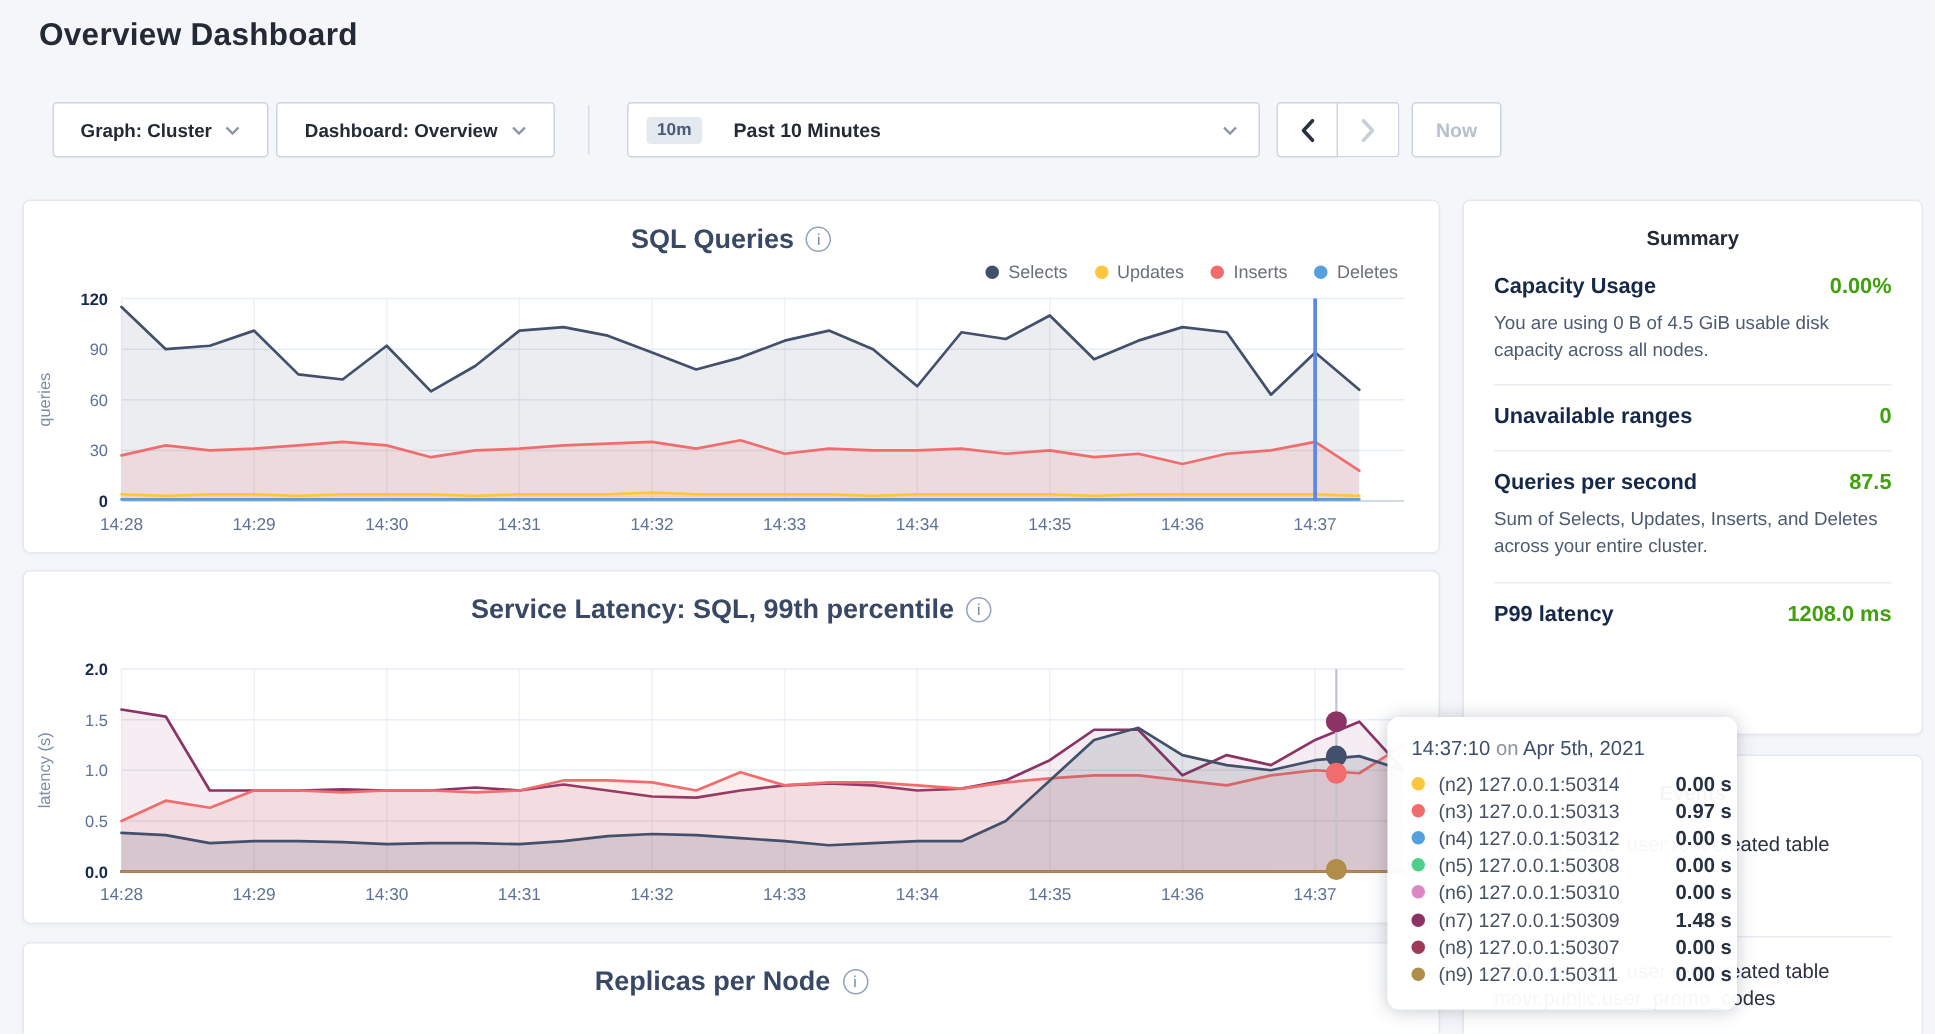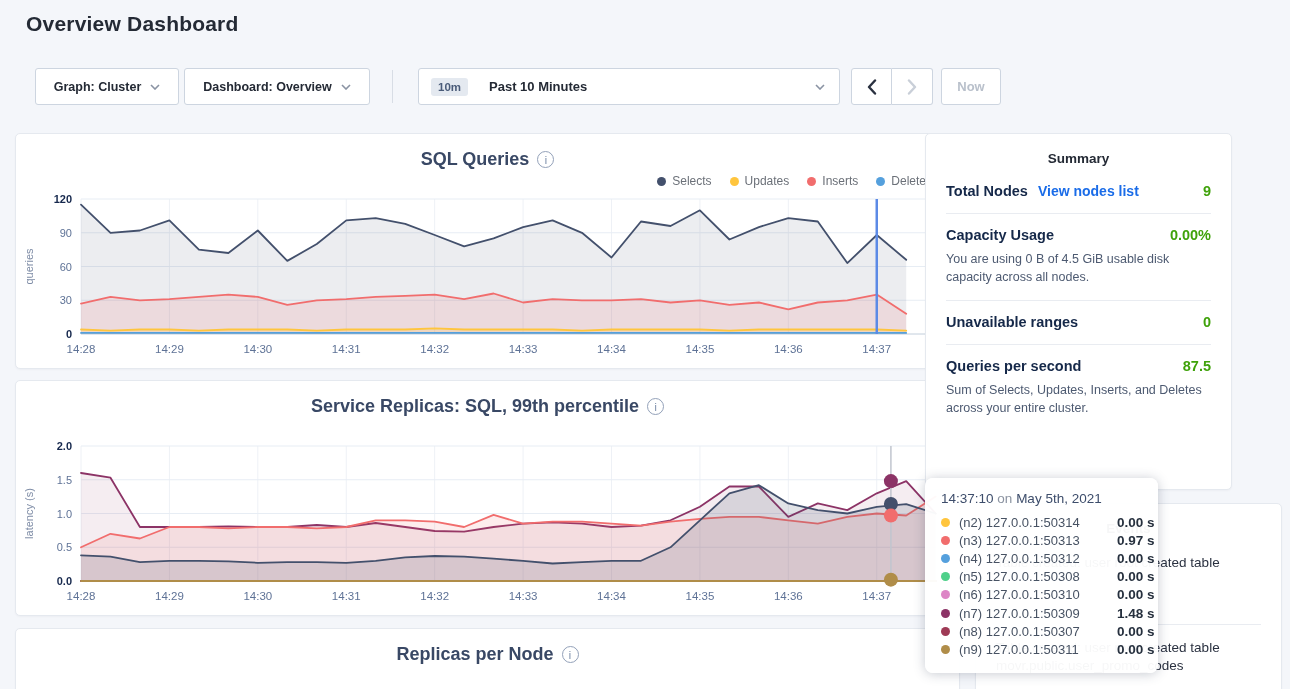--- a/index.html
+++ b/index.html
@@ -51,21 +51,21 @@
     width:17px; height:17px; border:1px solid #93a1b9; border-radius:50%;
     display:flex; align-items:center; justify-content:center; font-size:10.5px;
     color:#7487a5; font-style:normal; cursor:pointer; flex:none;
   }
   .legend { position:absolute; right:27px; top:40px; display:flex; gap:18px; }
   .legend-item { display:flex; align-items:center; gap:6px; cursor:pointer; }
   .legend-dot { width:9px; height:9px; border-radius:50%; }
   .legend-label { font-size:12px; color:#6b7078; }
   .chart-svg { position:absolute; left:0; top:57px; }
   
-  .card.summary { left:925px; top:133px; width:307px; height:357px; }
+  .card.summary { left:975px; top:133px; width:307px; height:357px; }
   .panel-title { text-align:center; font-size:13.5px; font-weight:700; color:#242a35; padding-top:17px; }
   .summary-rows { padding:4px 20px 0 20px; }
   .sum-row { padding:13px 0 14px 0; }
   .sum-row + .sum-row { border-top:1px solid #e9ecf1; }
   .sum-line { display:flex; align-items:baseline; }
   .sum-label { font-size:14.5px; font-weight:700; color:#152849; }
   .sum-link { font-size:14px; font-weight:700; color:#1a6ce8; margin-left:10px; text-decoration:none; cursor:pointer; }
   .sum-value { margin-left:auto; font-size:14.5px; font-weight:700; color:#3fa20a; }
   .sum-desc { margin:7px 0 0 0; font-size:12.5px; line-height:1.45; color:#4d5a71; }
   
@@ -188,21 +188,21 @@
       <path d="M65.0,138.5L94.5,139.6L123.9,138.5L153.4,138.5L182.9,139.6L212.4,138.5L241.8,138.5L271.3,138.5L300.8,139.6L330.3,138.5L359.7,138.5L389.2,138.5L418.7,137.4L448.1,138.5L477.6,138.5L507.1,138.5L536.6,138.5L566.0,139.6L595.5,138.5L625.0,138.5L654.5,138.5L683.9,138.5L713.4,139.6L742.9,138.5L772.3,138.5L801.8,138.5L831.3,138.5L860.8,138.5L890.2,139.6L890.2,143L65.0,143Z" fill="rgba(255,197,61,0.18)" stroke="none"></path>
       <polyline points="65.0,138.5 94.5,139.6 123.9,138.5 153.4,138.5 182.9,139.6 212.4,138.5 241.8,138.5 271.3,138.5 300.8,139.6 330.3,138.5 359.7,138.5 389.2,138.5 418.7,137.4 448.1,138.5 477.6,138.5 507.1,138.5 536.6,138.5 566.0,139.6 595.5,138.5 625.0,138.5 654.5,138.5 683.9,138.5 713.4,139.6 742.9,138.5 772.3,138.5 801.8,138.5 831.3,138.5 860.8,138.5 890.2,139.6" fill="none" stroke="#ffc53d" stroke-width="1.8" stroke-linejoin="round" stroke-linecap="round"></polyline>
       <path d="M65.0,141.9L94.5,141.9L123.9,141.9L153.4,141.9L182.9,141.9L212.4,141.9L241.8,141.9L271.3,141.9L300.8,141.9L330.3,141.9L359.7,141.9L389.2,141.9L418.7,141.9L448.1,141.9L477.6,141.9L507.1,141.9L536.6,141.9L566.0,141.9L595.5,141.9L625.0,141.9L654.5,141.9L683.9,141.9L713.4,141.9L742.9,141.9L772.3,141.9L801.8,141.9L831.3,141.9L860.8,141.9L890.2,141.9L890.2,143L65.0,143Z" fill="rgba(85,160,221,0.10)" stroke="none"></path>
       <polyline points="65.0,141.9 94.5,141.9 123.9,141.9 153.4,141.9 182.9,141.9 212.4,141.9 241.8,141.9 271.3,141.9 300.8,141.9 330.3,141.9 359.7,141.9 389.2,141.9 418.7,141.9 448.1,141.9 477.6,141.9 507.1,141.9 536.6,141.9 566.0,141.9 595.5,141.9 625.0,141.9 654.5,141.9 683.9,141.9 713.4,141.9 742.9,141.9 772.3,141.9 801.8,141.9 831.3,141.9 860.8,141.9 890.2,141.9" fill="none" stroke="#55a0dd" stroke-width="1.8" stroke-linejoin="round" stroke-linecap="round"></polyline>
       <line x1="860.760082730093" y1="8" x2="860.760082730093" y2="143" stroke="#5c8ae6" stroke-width="2.5"></line>
     </svg>
 </div>
 
 <div class="card chart2">
   <div class="chart-head">
-    <h2>Service Replicas: SQL, 99th percentile</h2>
+    <h2>Service Latency: SQL, 99th percentile</h2>
     <span class="info-icon">i</span>
   </div>
   <svg id="chart-latency" class="chart-svg" width="945" height="178">
       <line x1="65" y1="8" x2="65" y2="143" stroke="#eef1f6" stroke-width="1"></line>
       <text x="65" y="162" text-anchor="middle" font-size="11.5" fill="#5e7296">14:28</text>
       <line x1="153.41778697001035" y1="8" x2="153.41778697001035" y2="143" stroke="#eef1f6" stroke-width="1"></line>
       <text x="153.41778697001035" y="162" text-anchor="middle" font-size="11.5" fill="#5e7296">14:29</text>
       <line x1="241.83557394002068" y1="8" x2="241.83557394002068" y2="143" stroke="#eef1f6" stroke-width="1"></line>
       <text x="241.83557394002068" y="162" text-anchor="middle" font-size="11.5" fill="#5e7296">14:30</text>
       <line x1="330.253360910031" y1="8" x2="330.253360910031" y2="143" stroke="#eef1f6" stroke-width="1"></line>
@@ -255,66 +255,65 @@
     <h2>Replicas per Node</h2>
     <span class="info-icon">i</span>
   </div>
 </div>
 
 <div class="card summary">
   <div class="panel-title">Summary</div>
   <div class="summary-rows" id="summary-rows">
       <div class="sum-row">
         <div class="sum-line">
-          <span class="sum-label">Total Nodes</span>
-          <a class="sum-link">View nodes list</a>
-          <span class="sum-value">9</span>
-        </div>
-      </div>
-      <div class="sum-row">
-        <div class="sum-line">
           <span class="sum-label">Capacity Usage</span>
           <span class="sum-value">0.00%</span>
         </div>
         <p class="sum-desc">You are using 0 B of 4.5 GiB usable disk capacity across all nodes.</p>
       </div>
       <div class="sum-row">
         <div class="sum-line">
           <span class="sum-label">Unavailable ranges</span>
           <span class="sum-value">0</span>
         </div>
       </div>
       <div class="sum-row">
         <div class="sum-line">
           <span class="sum-label">Queries per second</span>
           <span class="sum-value">87.5</span>
         </div>
         <p class="sum-desc">Sum of Selects, Updates, Inserts, and Deletes across your entire cluster.</p>
       </div>
+      <div class="sum-row">
+        <div class="sum-line">
+          <span class="sum-label">P99 latency</span>
+          <span class="sum-value">1208.0 ms</span>
+        </div>
+      </div>
     </div>
 </div>
 
 <div class="card events">
   <div class="panel-title">Events</div>
   <div class="events-list" id="events-list">
       <div class="event-item first">
         <div>Table created: user root created table</div>
       </div>
       <div class="event-item divided">
         <div>Table created: user root created table</div>
         <div>movr.public.user_promo_codes</div>
       </div>
     </div>
 </div>
 
 <div class="chart-tooltip">
   <div class="tt-head">
     <span class="tt-strong">14:37:10</span>
     <span>on</span>
-    <span class="tt-strong">May 5th, 2021</span>
+    <span class="tt-strong">Apr 5th, 2021</span>
   </div>
   <div id="tt-rows">
       <div class="tt-row">
         <span class="tt-dot" style="background: rgb(255, 197, 61);"></span>
         <span class="tt-label">(n2) 127.0.0.1:50314</span>
         <span class="tt-value">0.00 s</span>
       </div>
       <div class="tt-row">
         <span class="tt-dot" style="background: rgb(241, 109, 109);"></span>
         <span class="tt-label">(n3) 127.0.0.1:50313</span>

